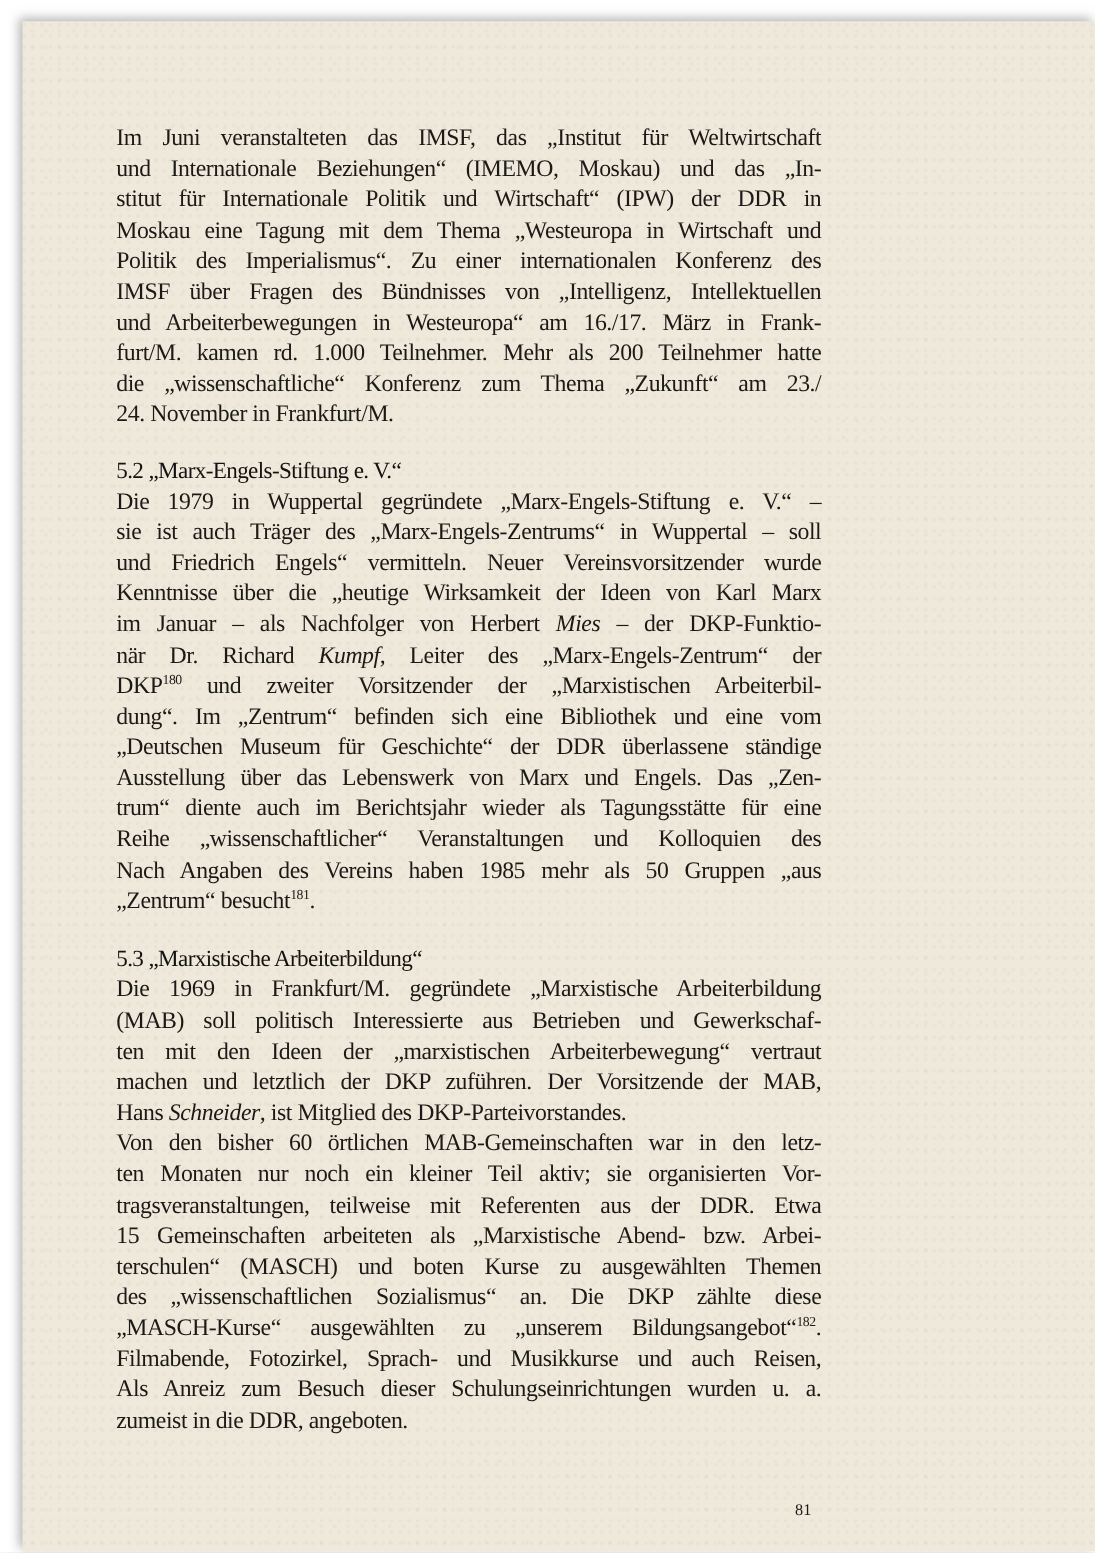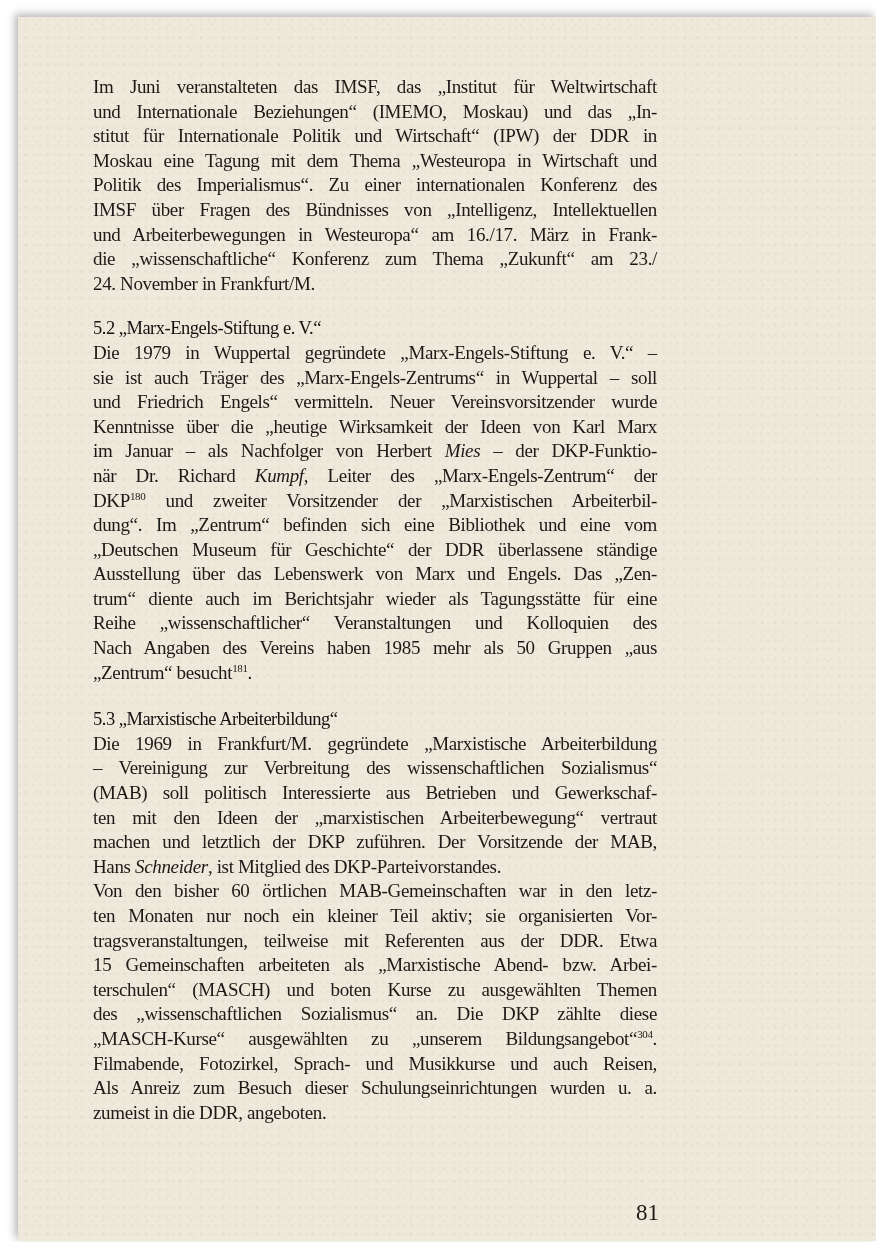--- a/index.html
+++ b/index.html
@@ -14,21 +14,21 @@
       left: 18px; top: 17px; width: 858px; height: 1224px;
       background: #efe9dc;
       background-image:
         radial-gradient(circle at 20% 30%, rgba(180,170,150,0.10) 0 1px, transparent 2px),
         radial-gradient(circle at 70% 60%, rgba(160,150,130,0.08) 0 1px, transparent 2px);
       background-size: 7px 9px, 11px 13px;
       box-shadow: -3px -3px 8px rgba(120,120,120,0.55);
     }
     .col {
       position: absolute;
-      left: 75px; top: 58px;
+      left: 75px; top: 82px;
       width: 564px;
     }
     .line {
       display: block;
       height: 24.6px;
       line-height: 24.6px;
       font-size: 19px;
       color: #1c1a17;
       white-space: nowrap;
       text-align: justify;
@@ -42,37 +42,38 @@
       height: 24.6px; line-height: 24.6px;
       font-size: 18.5px; font-weight: normal;
       color: #141210;
       letter-spacing: -0.5px;
     }
     i { font-style: italic; }
     sup { font-size: 11px; line-height: 0; vertical-align: 7px; }
     .pageno {
       position: absolute;
       left: 618px; top: 1183px;
-      font-size: 23px; color: #1c1a17;
+      font-size: 13px; color: #1c1a17;
     }
   </style>
 </head>
 <body>
 
 <div class="page">
   <div class="col">
 
     <div>
       <span class="line">Im Juni veranstalteten das IMSF, das „Institut für Weltwirtschaft</span>
       <span class="line">und Internationale Beziehungen“ (IMEMO, Moskau) und das „In-</span>
       <span class="line">stitut für Internationale Politik und Wirtschaft“ (IPW) der DDR in</span>
       <span class="line">Moskau eine Tagung mit dem Thema „Westeuropa in Wirtschaft und</span>
       <span class="line">Politik des Imperialismus“. Zu einer internationalen Konferenz des</span>
       <span class="line">IMSF über Fragen des Bündnisses von „Intelligenz, Intellektuellen</span>
       <span class="line">und Arbeiterbewegungen in Westeuropa“ am 16./17. März in Frank-</span>
+      <span class="line">furt/M. kamen rd. 1.000 Teilnehmer. Mehr als 200 Teilnehmer hatte</span>
       <span class="line">die „wissenschaftliche“ Konferenz zum Thema „Zukunft“ am 23./</span>
       <span class="line last">24. November in Frankfurt/M.</span>
     </div>
 
     <div class="gap" style="height:20px"></div>
 
     <div>
       <span class="heading">5.2 „Marx-Engels-Stiftung e. V.“</span>
       <span class="line">Die 1979 in Wuppertal gegründete „Marx-Engels-Stiftung e. V.“ –</span>
       <span class="line">sie ist auch Träger des „Marx-Engels-Zentrums“ in Wuppertal – soll</span>
@@ -88,32 +89,31 @@
       <span class="line">Reihe „wissenschaftlicher“ Veranstaltungen und Kolloquien des</span>
       <span class="line">Nach Angaben des Vereins haben 1985 mehr als 50 Gruppen „aus</span>
       <span class="line last"><span>„Zentrum“ besucht</span><sup>181</sup><span>.</span></span>
     </div>
 
     <div class="gap" style="height:22px"></div>
 
     <div>
       <span class="heading">5.3 „Marxistische Arbeiterbildung“</span>
       <span class="line">Die 1969 in Frankfurt/M. gegründete „Marxistische Arbeiterbildung</span>
-      <span class="line">– Vereinigung zur Verbreitung des wissenschaftlichen Sozialismus“</span>
       <span class="line">(MAB) soll politisch Interessierte aus Betrieben und Gewerkschaf-</span>
       <span class="line">ten mit den Ideen der „marxistischen Arbeiterbewegung“ vertraut</span>
       <span class="line">machen und letztlich der DKP zuführen. Der Vorsitzende der MAB,</span>
       <span class="line last"><span>Hans </span><i>Schneider</i><span>, ist Mitglied des DKP-Parteivorstandes.</span></span>
       <span class="line">Von den bisher 60 örtlichen MAB-Gemeinschaften war in den letz-</span>
       <span class="line">ten Monaten nur noch ein kleiner Teil aktiv; sie organisierten Vor-</span>
       <span class="line">tragsveranstaltungen, teilweise mit Referenten aus der DDR. Etwa</span>
       <span class="line">15 Gemeinschaften arbeiteten als „Marxistische Abend- bzw. Arbei-</span>
       <span class="line">terschulen“ (MASCH) und boten Kurse zu ausgewählten Themen</span>
       <span class="line">des „wissenschaftlichen Sozialismus“ an. Die DKP zählte diese</span>
-      <span class="line"><span>„MASCH-Kurse“ ausgewählten zu „unserem Bildungsangebot“</span><sup>304</sup><span>.</span></span>
+      <span class="line"><span>„MASCH-Kurse“ ausgewählten zu „unserem Bildungsangebot“</span><sup>182</sup><span>.</span></span>
       <span class="line">Filmabende, Fotozirkel, Sprach- und Musikkurse und auch Reisen,</span>
       <span class="line">Als Anreiz zum Besuch dieser Schulungseinrichtungen wurden u. a.</span>
       <span class="line last">zumeist in die DDR, angeboten.</span>
     </div>
   </div>
 
   <div class="pageno">81</div>
 </div>
 
 </body></html>

